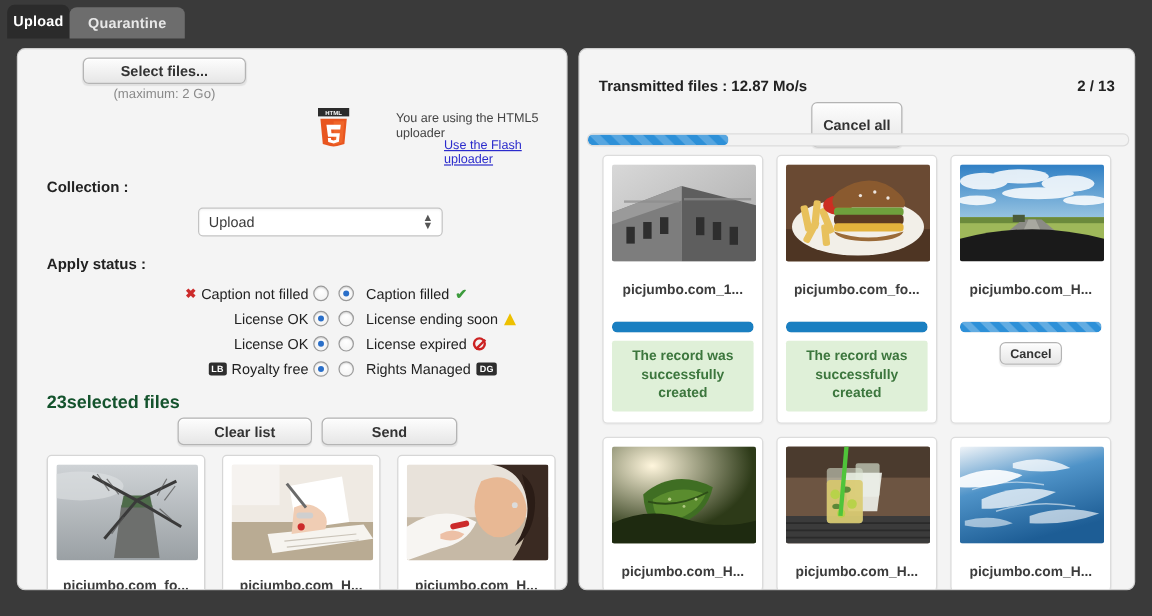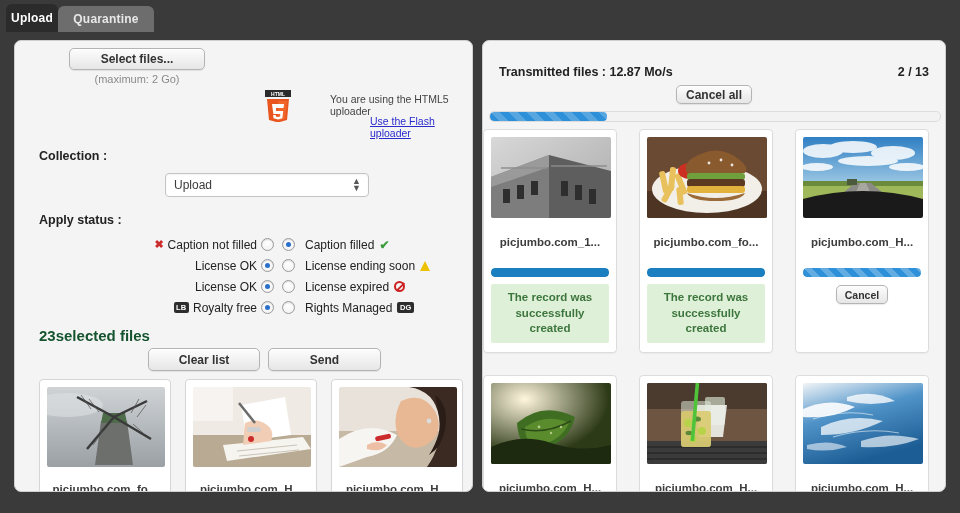--- a/index.html
+++ b/index.html
@@ -155,38 +155,38 @@
 
   
   #transmitted-title {
     position: absolute; left: 16px; top: 24px;
     font-size: 12.5px; font-weight: bold; color: #222;
   }
   #transmitted-count {
     position: absolute; right: 16px; top: 24px;
     font-size: 12.5px; font-weight: bold; color: #222;
   }
-  #cancel-all-btn { position: absolute; left: 50%; transform: translateX(-50%); top: 44px; width: 76px; height: 19px; }
+  #cancel-all-btn { position: absolute; left: 50%; transform: translateX(-50%); top: 44px; width: 76px; height: 38px; }
   .progress-track {
     position: absolute; left: 6px; top: 70px; width: 452px; height: 11px;
     background: #f2f2f2; border: 1px solid #dcdcdc; border-radius: 5px; overflow: hidden;
   }
   .progress-fill {
     height: 100%;
     background-color: #2d90d8;
     background-image: linear-gradient(45deg,
       rgba(255,255,255,.20) 25%, transparent 25%,
       transparent 50%, rgba(255,255,255,.20) 50%,
       rgba(255,255,255,.20) 75%, transparent 75%, transparent);
     background-size: 18px 18px;
     border-radius: 4px;
   }
   .grid-right {
-    position: absolute; left: 0; top: 88px; width: 448px;
-    display: flex; flex-wrap: wrap; gap: 22px;
+    position: absolute; left: 19px; top: 88px; width: 448px;
+    display: flex; flex-wrap: wrap; gap: 11px;
   }
   .rcard {
     background: #ffffff;
     border: 1px solid #dcdcdc;
     border-radius: 4px;
     width: 134px;
     padding: 7px 7px 9px 7px;
     box-shadow: 0 1px 1px rgba(0,0,0,.04);
   }
   .rthumb { width: 120px; height: 81px; border-radius: 2px; overflow: hidden; display: block; }

